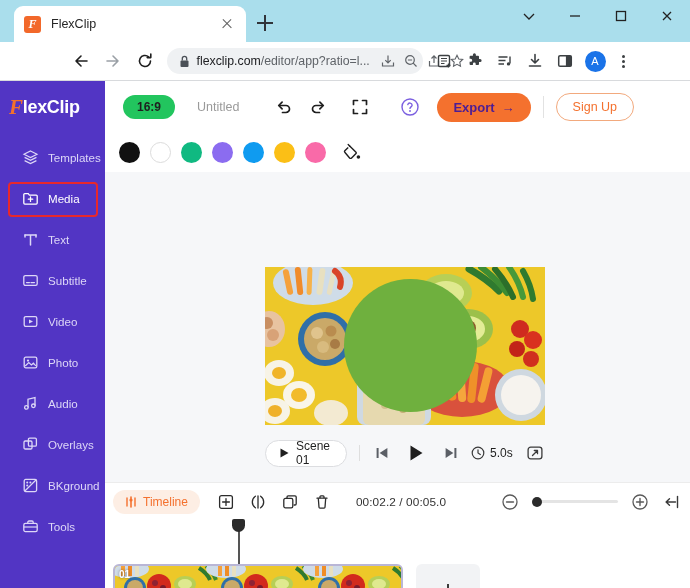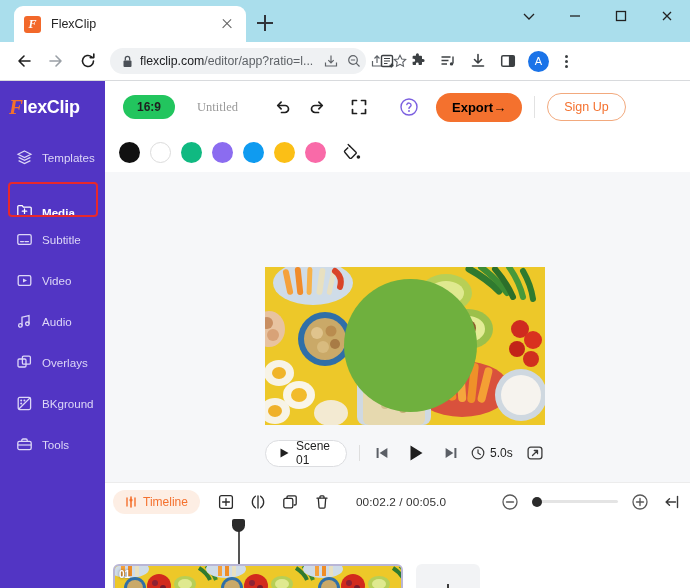--- a/index.html
+++ b/index.html
@@ -51,21 +51,21 @@
   }
   .newtab::before { left: 5px; top: 12px; width: 16px; height: 1.6px; }
   .newtab::after  { left: 12px; top: 5px; width: 1.6px; height: 16px; }
 
   .wincontrols { position: absolute; right: 0; top: 0; height: 42px; display: flex; }
   .wc { width: 46px; height: 32px; position: relative; }
   .wc svg { position: absolute; left: 50%; top: 50%; transform: translate(-50%,-50%); }
 
   .navbar {
     position: absolute; left: 0; top: 42px; width: 690px; height: 38px;
-    background: #ffffff; display: flex; align-items: center;
+    background: #ffffff; display: flex; align-items: center; justify-content: center;
   }
   .navbtn { width: 32px; height: 32px; position: relative; flex: 0 0 auto; }
   .navbtn svg { position: absolute; left: 50%; top: 50%; transform: translate(-50%,-50%); }
   .omnibox {
     flex: 0 0 auto; height: 26px; margin-left: 6px; width: 256px;
     background: #eff1f3; border-radius: 13px;
     display: flex; align-items: center; padding: 0 6px 0 12px; gap: 7px;
   }
   .omni-url { font-size: 12.3px; color: #202124; white-space: nowrap; }
   .omni-url .muted { color: #5f6368; }
@@ -100,25 +100,25 @@
     background: #5235c4;
   }
   .brand {
     height: 52px; display: flex; align-items: center; padding-left: 9px;
     color: #fff; font-size: 18px; font-weight: bold; letter-spacing: -.3px;
   }
   .brand .f { color: #f3712c; font-style: italic; font-family:"Liberation Serif",serif; font-size:21px; }
   .snav { padding-top: 4px; }
   .sitem {
     height: 41px; display: flex; align-items: center; gap: 9px;
-    padding-left: 16px; color: #ddd7f7; font-size: 11.6px;
+    padding-left: 22px; color: #ddd7f7; font-size: 11.6px;
   }
   .sitem .ico { width: 17px; height: 17px; position: relative; flex:0 0 auto; }
   .sitem .ico svg { position:absolute; left:0; top:0; }
-  .sitem.active { color: #ffffff; font-weight: bold; align-items: flex-end; }
+  .sitem.active { color: #ffffff; font-weight: normal; }
   .hl-media {
     position: absolute; left: 8px; top: 101px; width: 90px; height: 35px;
     border: 2.5px solid #e8282c; border-radius: 4px; pointer-events: none;
   }
 
   .collapse-tab {
     position: absolute; left: 105px; top: 178px; width: 12px; height: 42px;
     background: #ffffff; border-radius: 0 7px 7px 0;
     box-shadow: 1px 0 3px rgba(0,0,0,.12);
     display: flex; align-items: center; justify-content: center;
@@ -127,32 +127,32 @@
 
   
   .apptop {
     position: absolute; left: 105px; top: 0; width: 585px; height: 52px;
     background: #fff; display: flex; align-items: center; padding-left: 18px; gap: 0;
   }
   .ratio {
     background: #22c55e; border-radius: 14px; padding: 5px 14px;
     font-size: 12px; color: #1f1f1f; font-weight: bold;
   }
-  .projname { margin-left: 22px; font-size: 12.5px; color: #9a9a9a; font-family: Liberation Serif, serif; }
+  .projname { margin-left: 22px; font-size: 12.5px; color: #9a9a9a; }
   .tbtn { width: 34px; height: 34px; position: relative; }
   .tbtn svg { position: absolute; left: 50%; top: 50%; transform: translate(-50%,-50%); }
   .undo { margin-left: 28px; }
   .savebtn {
     background: #f1f2f4; border-radius: 16px; padding: 7px 16px;
     font-size: 12.5px; color: #222; margin-left: 6px;
   }
   .exportbtn {
     background: #f4712e; border-radius: 16px; padding: 7px 16px;
-    font-size: 13px; color: #000000; font-weight: bold; margin-left: 10px;
-    display: flex; align-items: center; gap: 0;
+    font-size: 13px; color: #4c1d95; font-weight: bold; margin-left: 10px;
+    display: flex; align-items: center; gap: 7px;
   }
   .divider-v { width:1px; height:22px; background:#e2e2e2; margin-left: 12px; }
   .signup {
     border: 1px solid #f2a97d; border-radius: 16px; padding: 6px 16px;
     font-size: 12.5px; color: #f4712e; margin-left: 12px;
   }
 
   
   .colorbar {
     position: absolute; left: 105px; top: 52px; width: 585px; height: 39px;
@@ -390,20 +390,29 @@
         <div class="sitem active">
           <span class="ico">
             <svg width="17" height="17" viewBox="0 0 17 17">
                 <path d="M1.8 4.6 a1 1 0 0 1 1-1 h3.4 l1.2 1.5 h6.8 a1 1 0 0 1 1 1 v7 a1 1 0 0 1-1 1 H2.8 a1 1 0 0 1-1-1 Z" stroke="#ffffff" stroke-width="1.3" fill="none"></path>
                 <path d="M8.5 7 V11.4 M6.3 9.2 H10.7" stroke="#ffffff" stroke-width="1.3" stroke-linecap="round"></path>
               </svg>
           </span>
           <span>Media</span>
         </div>
 
+        <div class="sitem">
+          <span class="ico">
+            <svg width="17" height="17" viewBox="0 0 17 17">
+                <path d="M3 4 H14 M8.5 4 V14" stroke="#ddd7f7" stroke-width="1.5" stroke-linecap="round"></path>
+                <path d="M3 4 V6 M14 4 V6" stroke="#ddd7f7" stroke-width="1.5" stroke-linecap="round"></path>
+              </svg>
+          </span>
+          <span>Text</span>
+        </div>
 
         <div class="sitem">
           <span class="ico">
             <svg width="17" height="17" viewBox="0 0 17 17">
                 <rect x="1.8" y="3.6" width="13.4" height="9.8" rx="1.6" stroke="#ddd7f7" stroke-width="1.3" fill="none"></rect>
                 <path d="M4.6 10.6 H7.4 M9 10.6 H12.4" stroke="#ddd7f7" stroke-width="1.4" stroke-linecap="round"></path>
               </svg>
           </span>
           <span>Subtitle</span>
         </div>
@@ -411,20 +420,30 @@
         <div class="sitem">
           <span class="ico">
             <svg width="17" height="17" viewBox="0 0 17 17">
                 <rect x="2.2" y="3.6" width="12.6" height="9.8" rx="1.6" stroke="#ddd7f7" stroke-width="1.3" fill="none"></rect>
                 <path d="M7 6.4 L11 8.5 L7 10.6 Z" fill="#ddd7f7"></path>
               </svg>
           </span>
           <span>Video</span>
         </div>
 
+        <div class="sitem">
+          <span class="ico">
+            <svg width="17" height="17" viewBox="0 0 17 17">
+                <rect x="2.2" y="3.2" width="12.6" height="10.6" rx="1.6" stroke="#ddd7f7" stroke-width="1.3" fill="none"></rect>
+                <circle cx="6" cy="6.6" r="1.1" fill="#ddd7f7"></circle>
+                <path d="M3.2 12 L6.8 8.6 L9.4 11 L11.4 9.2 L13.8 11.8" stroke="#ddd7f7" stroke-width="1.2" fill="none"></path>
+              </svg>
+          </span>
+          <span>Photo</span>
+        </div>
 
         <div class="sitem">
           <span class="ico">
             <svg width="17" height="17" viewBox="0 0 17 17">
                 <path d="M6 12.4 V4.2 L13 2.6 V10.8" stroke="#ddd7f7" stroke-width="1.3" fill="none"></path>
                 <circle cx="4.4" cy="12.4" r="1.8" stroke="#ddd7f7" stroke-width="1.3" fill="none"></circle>
                 <circle cx="11.4" cy="10.8" r="1.8" stroke="#ddd7f7" stroke-width="1.3" fill="none"></circle>
               </svg>
           </span>
           <span>Audio</span>

